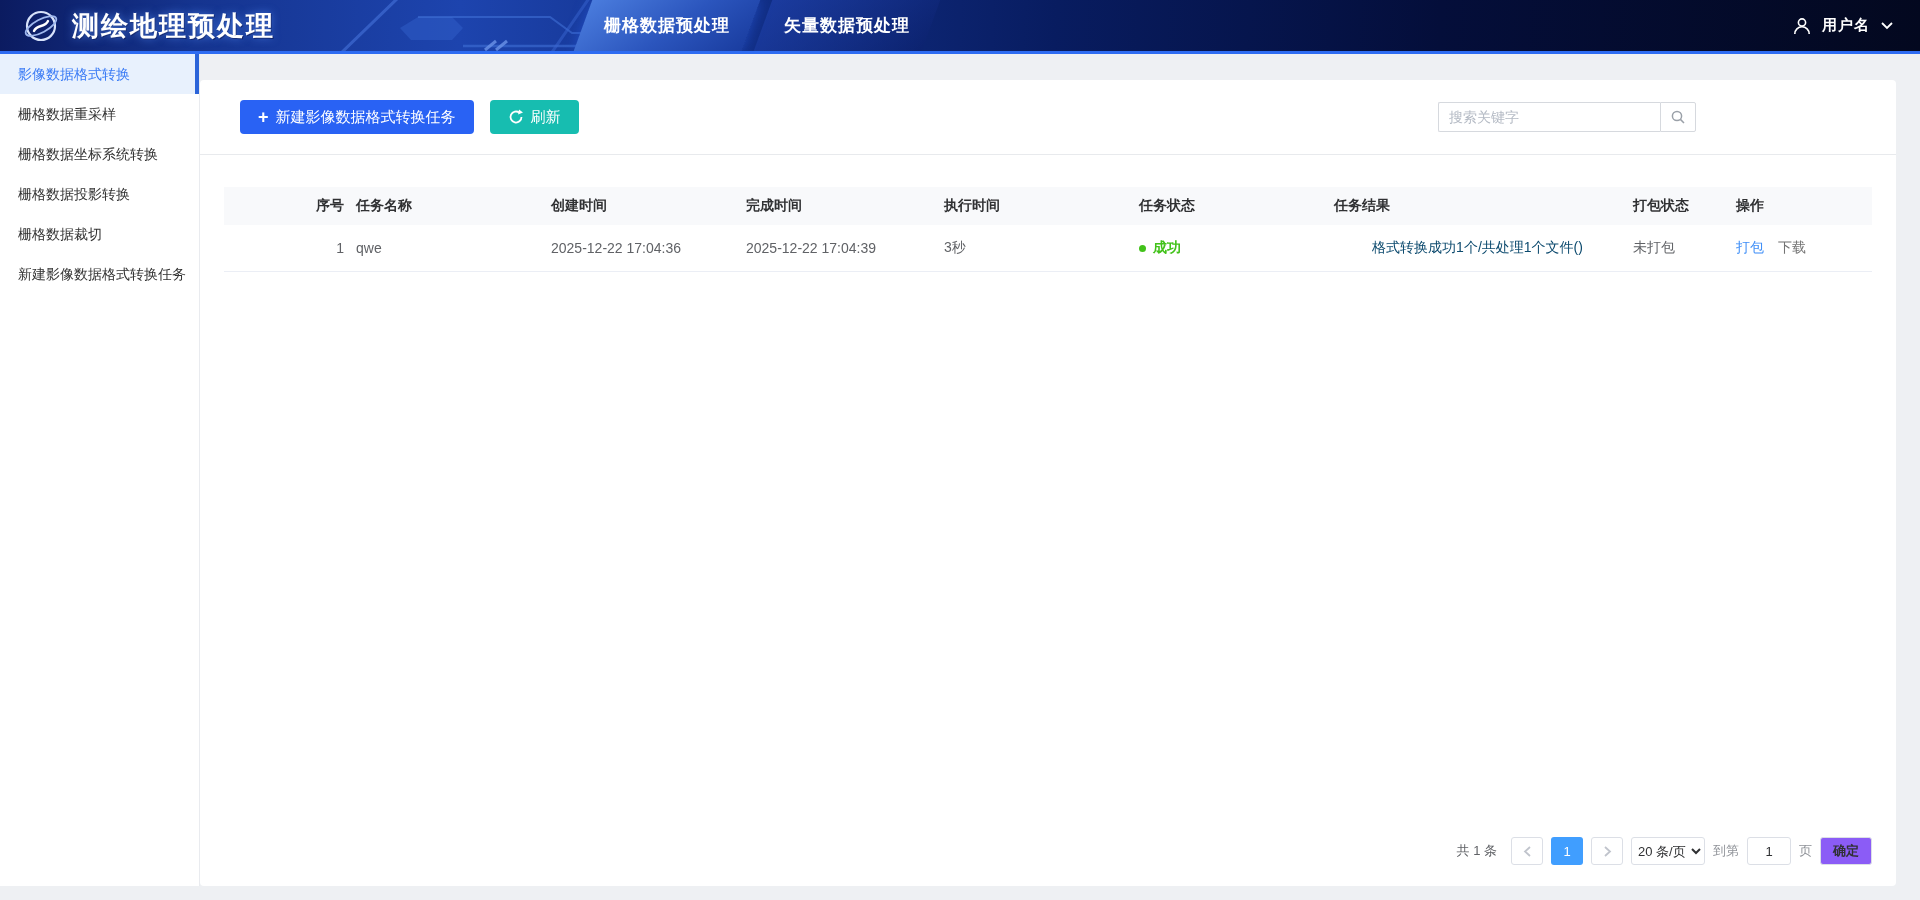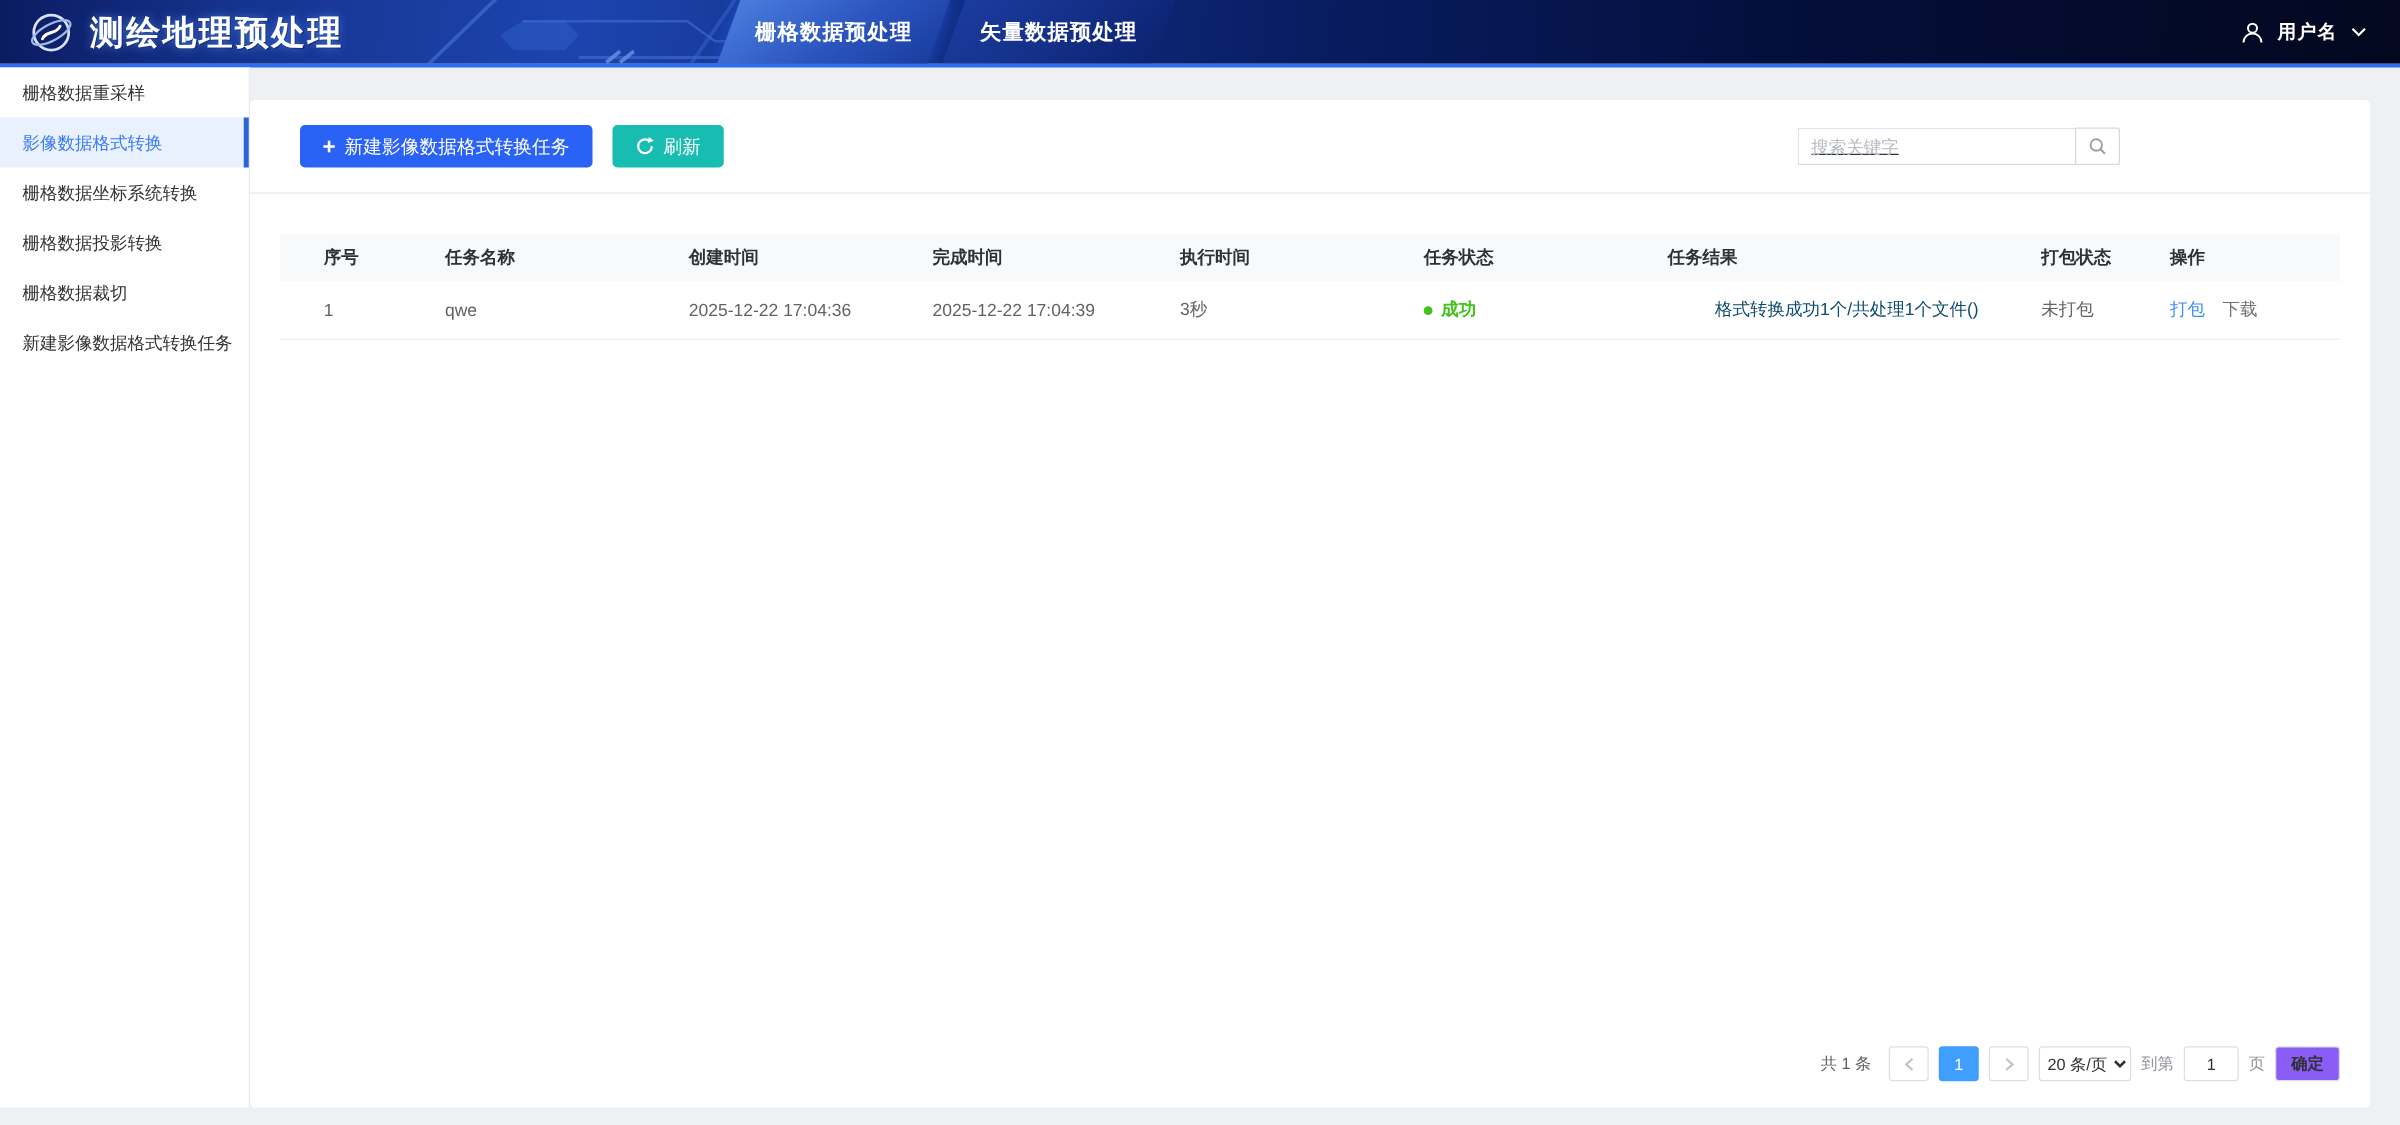--- a/index.html
+++ b/index.html
@@ -40,31 +40,31 @@
   
   .toolbar { height:75px; display:flex; align-items:center; padding:0 200px 0 40px; border-bottom:1px solid #e8eaed; }
   .btn { display:inline-flex; align-items:center; justify-content:center; gap:7px; height:34px; border:none; border-radius:4px;
          color:#fff; font-size:15px; padding:0 18px; cursor:pointer; font-family:inherit; }
   .btn-primary { background:#2962f4; }
   .btn-refresh { background:#17bdb0; margin-left:16px; }
   .plus-glyph { font-size:18px; font-weight:bold; line-height:1; }
 
   .search-box { margin-left:auto; display:flex; height:30px; }
   .search-input { width:222px; height:30px; border:1px solid #d6d9de; border-right:none; border-radius:2px 0 0 2px;
-                  padding:0 10px; font-size:14px; color:#333; outline:none; font-family:inherit;text-decoration:underline; }
+                  padding:0 10px; font-size:14px; color:#333; outline:none; font-family:inherit; }
   .search-input::placeholder { color:#b4bac4; }
   .search-btn { width:36px; height:30px; border:1px solid #d6d9de; border-radius:0 2px 2px 0; background:#fff;
                 display:flex; align-items:center; justify-content:center; cursor:pointer; }
 
   
   .table-wrap { margin:32px 24px 0 24px; }
   table { width:100%; border-collapse:collapse; table-layout:fixed; }
   th { background:#f8f9fb; height:38px; text-align:left; font-size:14px; font-weight:bold; color:#303133; padding-left:12px; white-space:nowrap; }
   td { height:46px; font-size:14px; color:#606266; padding-left:12px; border-bottom:1px solid #ebeef5; white-space:nowrap; overflow:hidden; }
-  th.first, td.first { padding-left:35px; }
+  th.first, td.first { padding-left:35px;text-align:right; }
   .status-ok { color:#42c21a; font-weight:bold;font-family:Liberation Serif, serif; }
   .dot { display:inline-block; width:7px; height:7px; border-radius:50%; background:#42c21a; margin-right:7px; vertical-align:middle; }
   td.result { color:#0c4a6e;text-align:center; }
   .link { color:#3e8ef7; cursor:pointer; margin-right:14px; }
   .link-disabled { color:#737373; cursor:not-allowed; }
 
   
   .pagination { position:absolute; right:24px; bottom:21px; display:flex; align-items:center; gap:8px; font-size:13px; color:#606266; }
   .pg-total { margin-right:6px; }
   .pg-btn { width:32px; height:28px; border:1px solid #dcdfe6; border-radius:3px; background:#fff;
@@ -119,22 +119,22 @@
     </svg>
     <span class="user-name">用户名</span>
     <svg width="14" height="9" viewBox="0 0 14 9">
       <polyline points="2,2 7,7 12,2" fill="none" stroke="#fff" stroke-width="1.8"></polyline>
     </svg>
   </div>
 </div>
 
 <div class="app-body">
   <div class="sidebar">
+    <div class="side-item active">影像数据格式转换</div>
     <div class="side-item">栅格数据重采样</div>
-    <div class="side-item active">影像数据格式转换</div>
     <div class="side-item">栅格数据坐标系统转换</div>
     <div class="side-item">栅格数据投影转换</div>
     <div class="side-item">栅格数据裁切</div>
     <div class="side-item">新建影像数据格式转换任务</div>
   </div>
 
   <div class="main">
     <div class="card">
 
       <div class="toolbar">

